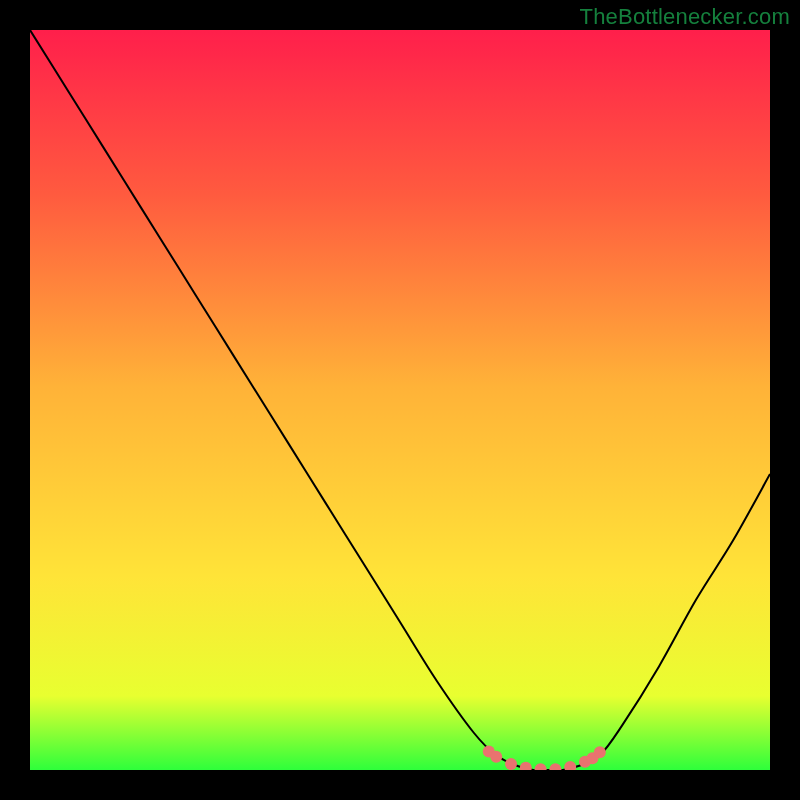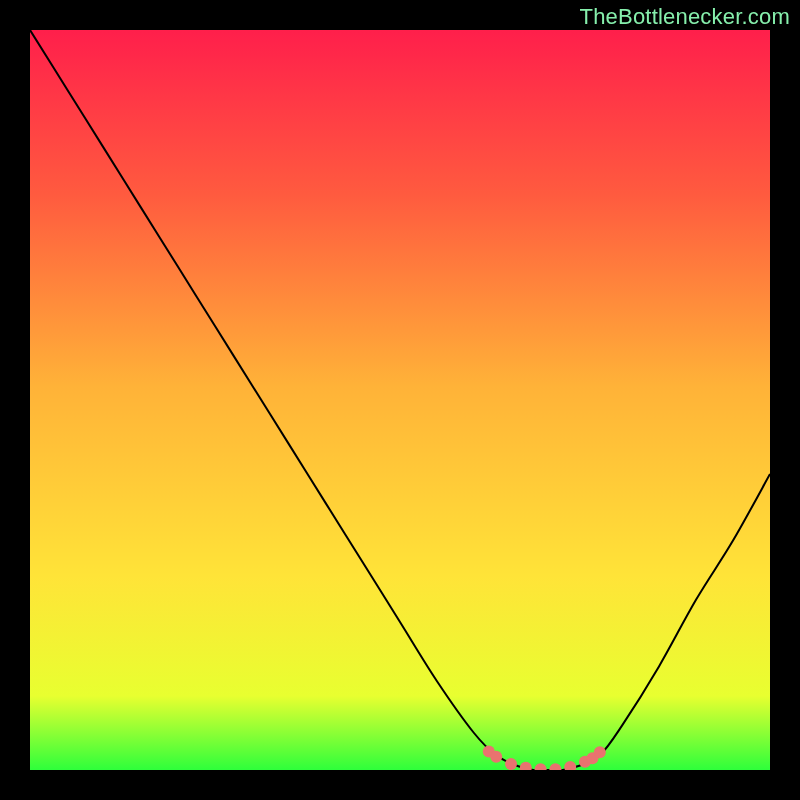--- a/index.html
+++ b/index.html
@@ -30,21 +30,21 @@
   }
   .plot-area svg {
     width: 100%;
     height: 100%;
     display: block;
   }
   .watermark {
     position: absolute;
     top: 4px;
     right: 10px;
-    color: #86efac;
+    color: #15803d;
     font-size: 22px;
     font-weight: 500;
     letter-spacing: 0.2px;
     z-index: 5;
   }
 </style>
 </head>
 <body>
 
 <div class="frame">

